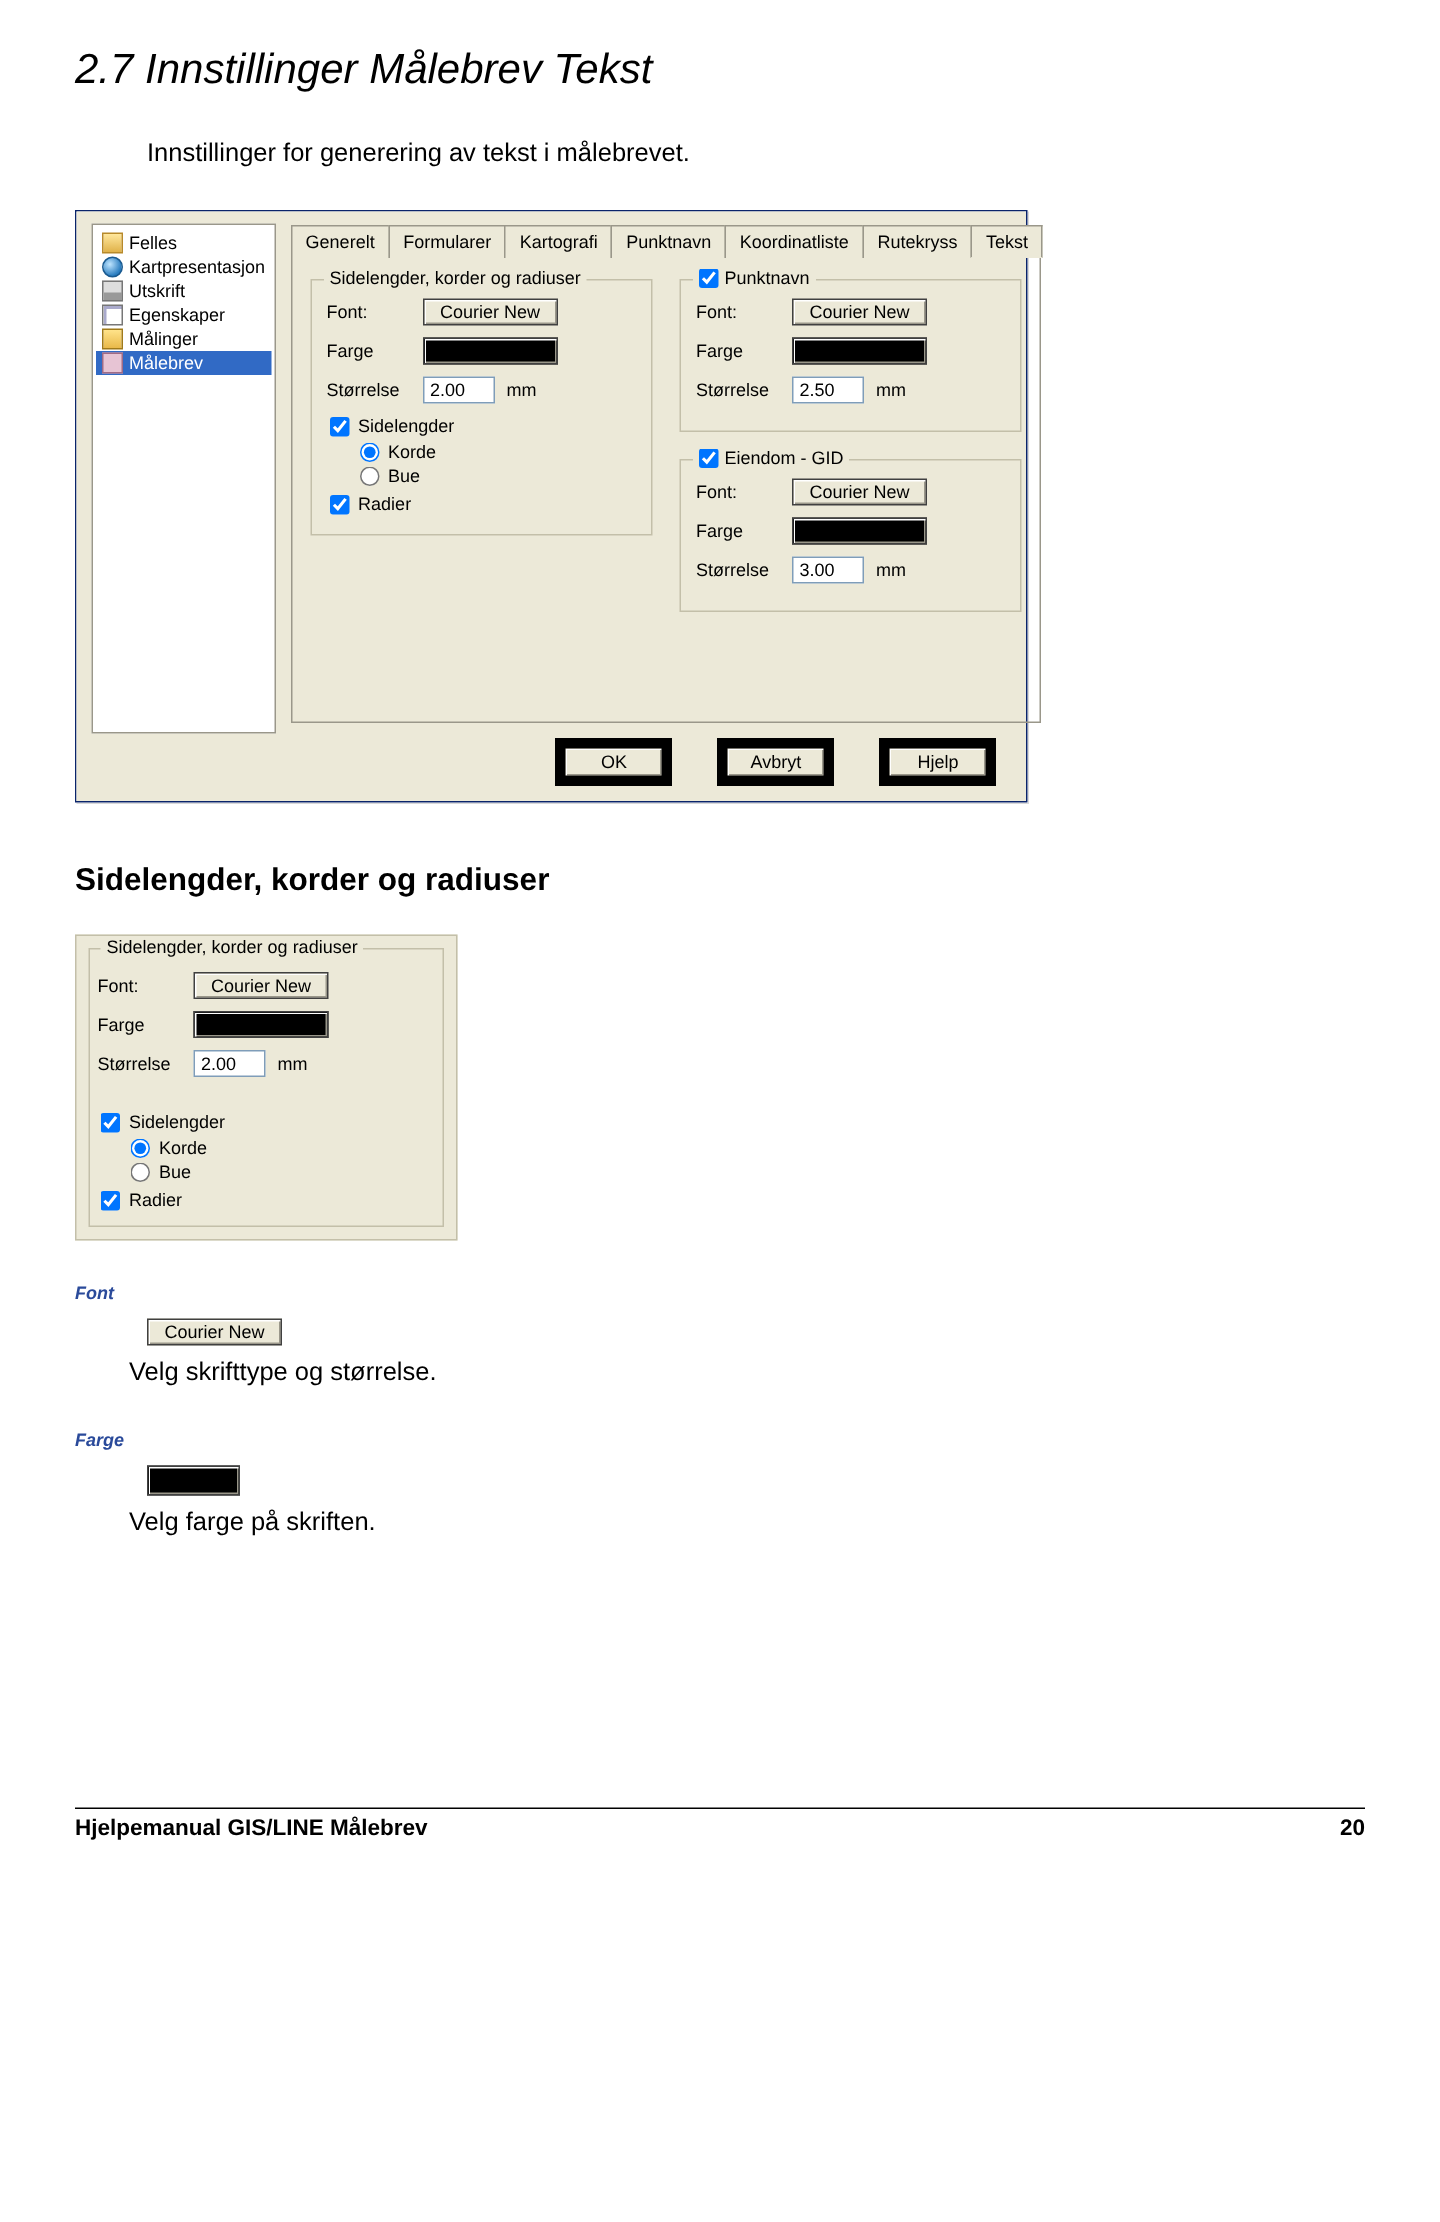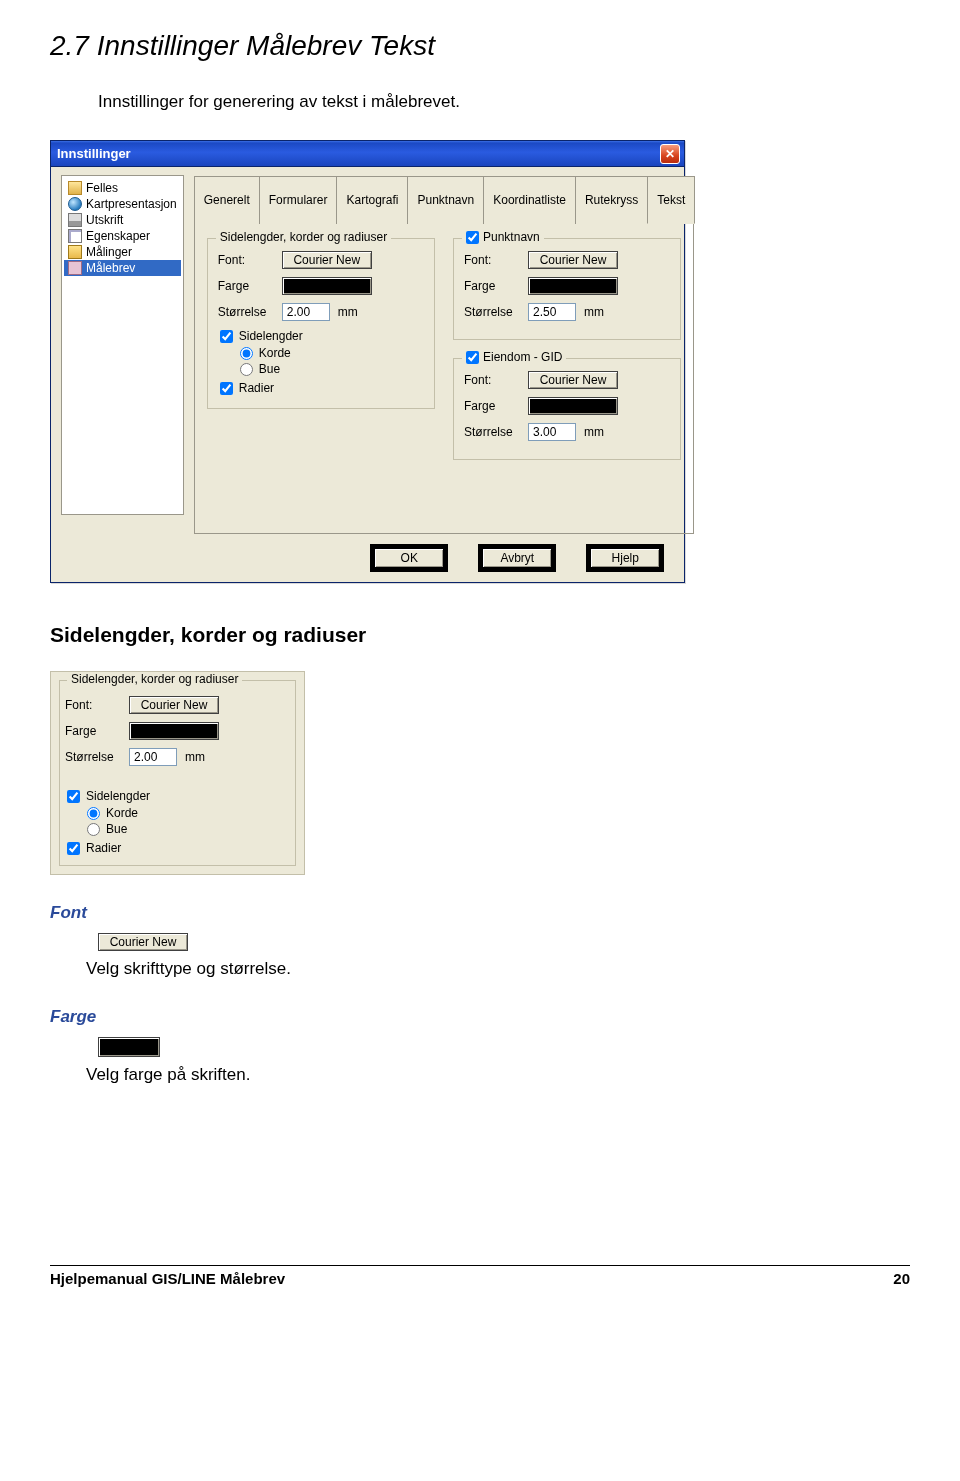--- a/index.html
+++ b/index.html
@@ -24,21 +24,21 @@
   }
   .heading2 {
     font-size: 21px;
     font-weight: bold;
     margin: 40px 0 24px 0;
   }
   .heading3 {
     font-style: italic;
     font-weight: bold;
     color: #2a4a9a;
-    font-size: 17px;
+    font-size: 12px;
     margin: 28px 0 10px 0;
   }
   .para {
     font-size: 17px;
     margin-left: 36px;
     margin-top: 8px;
     margin-bottom: 8px;
   }
 
   
@@ -103,21 +103,21 @@
   .ticon { width: 14px; height: 14px; display: inline-block; }
   .ticon.folder { background: linear-gradient(#ffe79c,#e0b24a); border:1px solid #b88a2a; }
   .ticon.globe { background: radial-gradient(circle at 35% 35%, #bfe5ff, #2a7dc0 70%); border-radius:50%; border:1px solid #1a5a90;}
   .ticon.printer { background:#ddd; border:1px solid #777; box-shadow: inset 0 -5px 0 #999;}
   .ticon.props { background:#fff; border:1px solid #777; box-shadow: inset 2px 2px 0 #aac;}
   .ticon.meas { background:linear-gradient(#ffe38a,#e9b94a); border:1px solid #a07a1a;}
   .ticon.letter { background:#e7c4d4; border:1px solid #a06b85;}
   .right-pane { flex: 1; }
   .tabsrow { display: flex; border-bottom: 1px solid #9a978a; }
   .tab {
-    padding: 16px 9px;
+    padding: 3px 9px;
     font-size: 12px;
     border: 1px solid #9a978a;
     border-bottom: none;
     background: #ece9d8;
     margin-right: -1px;
     cursor: pointer;
     position: relative;
     top: 1px;
   }
   .tab.active {
@@ -177,21 +177,21 @@
   .unit { font-size: 12px; }
   .chkline { display:flex; align-items:center; gap:6px; font-size:12px; margin:5px 0 3px 2px;}
   .radioline { display:flex; align-items:center; gap:6px; font-size:12px; margin:2px 0 2px 22px;}
   .dlgbuttons { display:flex; justify-content:flex-end; gap:30px; margin-top:10px; padding-right:30px;}
   .btn {
     min-width: 78px;
     padding: 2px 10px;
     font-size: 12px;
     text-align:center;
     background:#ece9d8;
-    border:5px solid #000000;
+    border:7px solid #000000;
     box-shadow: inset 1px 1px 0 #fff, inset -1px -1px 0 #9a978a;
     cursor:pointer;
   }
   .two-col { display:flex; gap:18px; }
   .two-col .col { flex:1; }
 
   
   .panel2 {
     width: 255px;
     background:#ece9d8;
@@ -221,24 +221,20 @@
   .footer { display:flex; justify-content:space-between; font-weight:bold; font-size:15px; padding-top:4px;gap:43px;}
 </style>
 </head>
 <body>
 
 <h1 class="heading1">2.7 Innstillinger Målebrev Tekst</h1>
 
 <p class="intro">Innstillinger for generering av tekst i målebrevet.</p>
 
 <div class="winxp dialog1">
-  <div class="titlebar">
-    <span>Innstillinger</span>
-    <span class="close">✕</span>
-  </div>
   <div class="dialog-body">
     <div class="layout">
       <div class="tree">
         <div class="tree-item">
             <span class="ticon folder"></span>
             <span>Felles</span>
           </div>
         <div class="tree-item">
             <span class="ticon globe"></span>
             <span>Kartpresentasjon</span>

